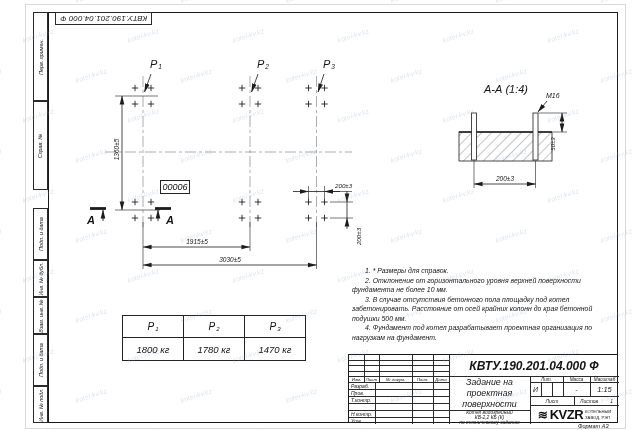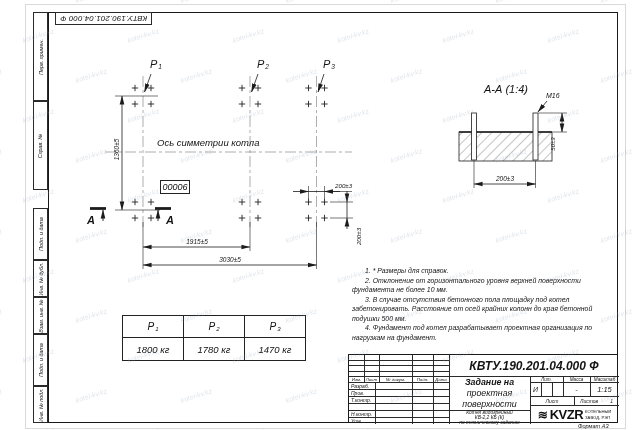--- a/index.html
+++ b/index.html
@@ -174,21 +174,20 @@
     <line x1="474" y1="184" x2="535.5" y2="184" marker-start="url(#arr)" marker-end="url(#arr)"></line>
   </g>
 </svg>
 
 <div class="abs txt-layer" style="left:0;top:0;width:644px;height:430px;">
 
   <div class="t" style="left:150px;top:58px;font-size:11px;"><span>P</span><span class="sub">1</span></div>
   <div class="t" style="left:257px;top:58px;font-size:11px;"><span>P</span><span class="sub">2</span></div>
   <div class="t" style="left:323px;top:58px;font-size:11px;"><span>P</span><span class="sub">3</span></div>
 
-  <div class="t" style="left:157px;top:137px;font-size:9.5px;">Ось симметрии котла</div>
 
   <div class="abs" id="level-box">
       <span>00006</span>
     </div>
 
   <div class="t" style="left:87px;top:214px;font-size:11px;font-weight:bold;">А</div>
   <div class="t" style="left:166px;top:214px;font-size:11px;font-weight:bold;">А</div>
 
   <div class="t rot" style="left:96px;top:146px;width:40px;font-size:6.5px;">1360±5</div>
   <div class="t ctr" style="left:176px;top:238px;width:42px;font-size:6.5px;">1915±5</div>
@@ -261,21 +260,21 @@
     <div class="tbc" style="left:84px;top:21px;width:16px;height:6px;font-size:4.4px;">Дата</div>
 
     <div class="tbc tbl" style="left:0;top:27px;width:26px;height:7px;font-size:5px;">Разраб.</div>
     <div class="tbc tbl" style="left:0;top:34px;width:26px;height:7px;font-size:5px;">Пров.</div>
     <div class="tbc tbl" style="left:0;top:41px;width:26px;height:7px;font-size:5px;">Т.контр.</div>
     <div class="tbc tbl" style="left:0;top:48px;width:26px;height:7px;font-size:5px;"></div>
     <div class="tbc tbl" style="left:0;top:55px;width:26px;height:7px;font-size:5px;">Н.контр.</div>
     <div class="tbc tbl" style="left:0;top:62px;width:26px;height:7px;font-size:5px;">Утв.</div>
 
     <div class="abs" style="left:101px;top:21px;width:79px;height:34px;display:flex;flex-direction:column;justify-content:space-evenly;align-items:center;">
-      <span class="t" style="position:static;font-size:8.8px;font-weight:bold;">Задание на</span>
+      <span class="t" style="position:static;font-size:8.8px;">Задание на</span>
       <span class="t" style="position:static;font-size:8.8px;">проектная</span>
       <span class="t" style="position:static;font-size:8.8px;">поверхности</span>
     </div>
 
     <div class="abs" style="left:101px;top:55px;width:79px;height:14px;display:flex;flex-direction:column;justify-content:space-evenly;align-items:center;">
       <span class="t" style="position:static;font-size:4.9px;">Котел водогрейный</span>
       <span class="t" style="position:static;font-size:4.9px;">КВ-2,2 КБ (К)</span>
       <span class="t" style="position:static;font-size:4.9px;">по техническому заданию</span>
     </div>
 

